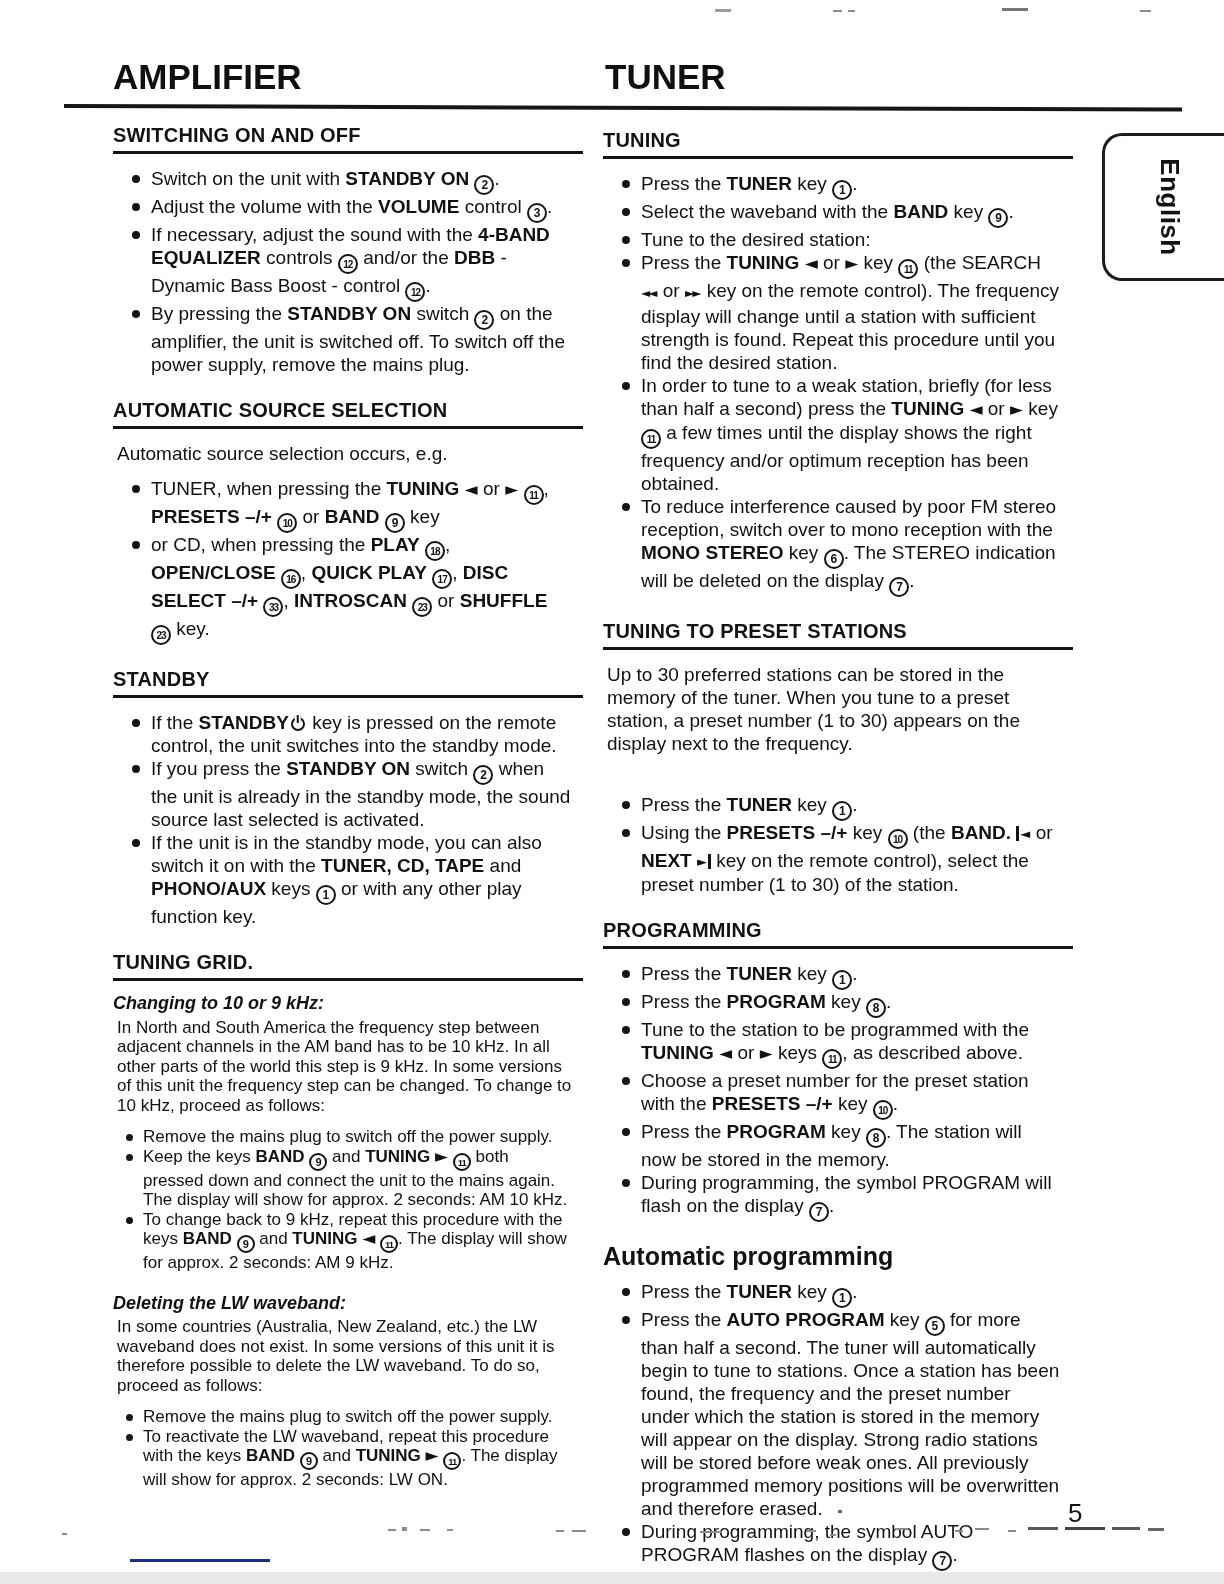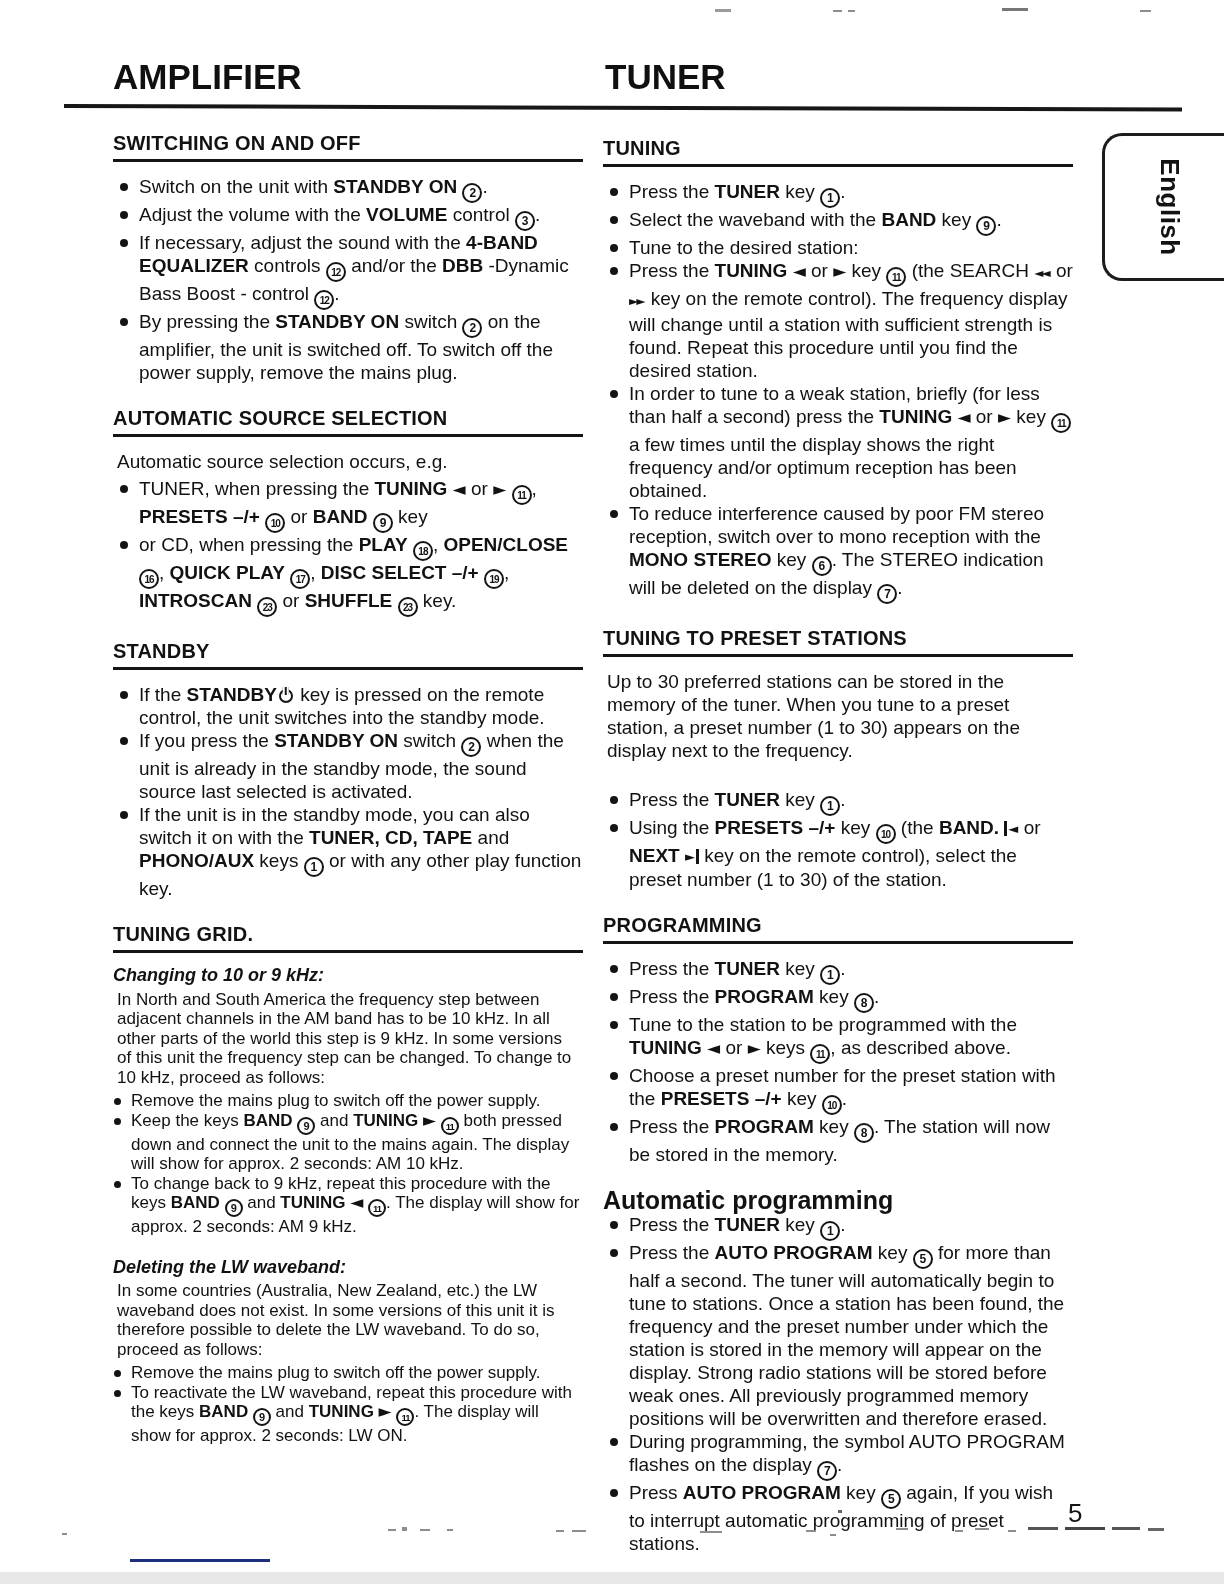--- a/index.html
+++ b/index.html
@@ -21,27 +21,27 @@
   }
   
   .col{position:absolute;top:119px;width:470px;font-size:19px;line-height:23px;}
   #col-amplifier{left:113px;}
   #col-tuner{left:603px;top:124px;}
   section{display:block;}
   h2.sec{
     font-size:20px;font-weight:bold;margin:22px 0 13px 0;padding-bottom:4px;
     border-bottom:3.5px solid #141414;letter-spacing:0.2px;line-height:24px;
   }
-  section:first-child h2.sec{margin-top:12px;}
+  section:first-child h2.sec{margin-top:4px;}
   p{margin:4px;}
   .h3i{font-size:18px;font-weight:bold;font-style:italic;margin:0 0 1px 0;}
   .h3i.gap{margin-top:21px;}
   .h3b{font-size:25px;font-weight:bold;margin:23px 0 1px 0;}
   .spacer{height:22px;}
-  ul{margin:0;padding:0;list-style:none;}
+  ul{margin:12px;padding:0;list-style:none;}
   li{position:relative;padding-left:26px;}
   li::before{
     content:"";position:absolute;left:7px;top:8px;width:8px;height:8px;
     border-radius:50%;background:#141414;
   }
   
   section.small{font-size:17px;line-height:19.5px;}
   section.small li{padding-left:18px;}
   section.small li::before{left:1px;top:7px;width:7px;height:7px;}
   
@@ -111,21 +111,21 @@
           <li>Adjust the volume with the <b>VOLUME</b> control <span class="circ">3</span>.</li>
           <li>If necessary, adjust the sound with the <b>4-BAND EQUALIZER</b> controls <span class="circ two">12</span> and/or the <b>DBB</b> -Dynamic Bass Boost - control <span class="circ two">12</span>.</li>
           <li>By pressing the <b>STANDBY ON</b> switch <span class="circ">2</span> on the amplifier, the unit is switched off. To switch off the power supply, remove the mains plug.</li>
         </ul>
       </section>
       <section>
         <h2 class="sec">AUTOMATIC SOURCE SELECTION</h2>
         <p>Automatic source selection occurs, e.g.</p>
         <ul>
           <li>TUNER, when pressing the <b>TUNING</b> <span class="tri">◄</span> or <span class="tri">►</span> <span class="circ two">11</span>, <b>PRESETS –/+</b> <span class="circ two">10</span> or <b>BAND</b> <span class="circ">9</span> key</li>
-          <li>or CD, when pressing the <b>PLAY</b> <span class="circ two">18</span>, <b>OPEN/CLOSE</b> <span class="circ two">16</span>, <b>QUICK PLAY</b> <span class="circ two">17</span>, <b>DISC SELECT –/+</b> <span class="circ two">19</span>, <b>INTROSCAN</b> <span class="circ two">23</span> or <b>SHUFFLE</b> <span class="circ two">23</span> key.</li>
+          <li>or CD, when pressing the <b>PLAY</b> <span class="circ two">18</span>, <b>OPEN/CLOSE</b> <span class="circ two">16</span>, <b>QUICK PLAY</b> <span class="circ two">17</span>, <b>DISC SELECT –/+</b> <span class="circ two">33</span>, <b>INTROSCAN</b> <span class="circ two">23</span> or <b>SHUFFLE</b> <span class="circ two">23</span> key.</li>
         </ul>
       </section>
       <section>
         <h2 class="sec">STANDBY</h2>
         <ul>
           <li>If the <b>STANDBY</b><span class="pwr"></span> key is pressed on the remote control, the unit switches into the standby mode.</li>
           <li>If you press the <b>STANDBY ON</b> switch <span class="circ">2</span> when the unit is already in the standby mode, the sound source last selected is activated.</li>
           <li>If the unit is in the standby mode, you can also switch it on with the <b>TUNER, CD, TAPE</b> and <b>PHONO/AUX</b> keys <span class="circ">1</span> or with any other play function key.</li>
         </ul>
       </section>
@@ -168,20 +168,21 @@
         </ul>
       </section>
       <section>
         <h2 class="sec">PROGRAMMING</h2>
         <ul>
           <li>Press the <b>TUNER</b> key <span class="circ">1</span>.</li>
           <li>Press the <b>PROGRAM</b> key <span class="circ">8</span>.</li>
           <li>Tune to the station to be programmed with the <b>TUNING</b> <span class="tri">◄</span> or <span class="tri">►</span> keys <span class="circ two">11</span>, as described above.</li>
           <li>Choose a preset number for the preset station with the <b>PRESETS –/+</b> key <span class="circ two">10</span>.</li>
           <li>Press the <b>PROGRAM</b> key <span class="circ">8</span>. The station will now be stored in the memory.</li>
+          <li>During programming, the symbol PROGRAM will flash on the display <span class="circ">7</span>.</li>
         </ul>
         <div class="h3b">Automatic programming</div>
         <ul>
           <li>Press the <b>TUNER</b> key <span class="circ">1</span>.</li>
           <li>Press the <b>AUTO PROGRAM</b> key <span class="circ">5</span> for more than half a second. The tuner will automatically begin to tune to stations. Once a station has been found, the frequency and the preset number under which the station is stored in the memory will appear on the display. Strong radio stations will be stored before weak ones. All previously programmed memory positions will be overwritten and therefore erased.</li>
           <li>During programming, the symbol AUTO PROGRAM flashes on the display <span class="circ">7</span>.</li>
           <li>Press <b>AUTO PROGRAM</b> key <span class="circ">5</span> again,  If you wish to interrupt automatic programming of preset stations.</li>
         </ul>
       </section>
     </div>

